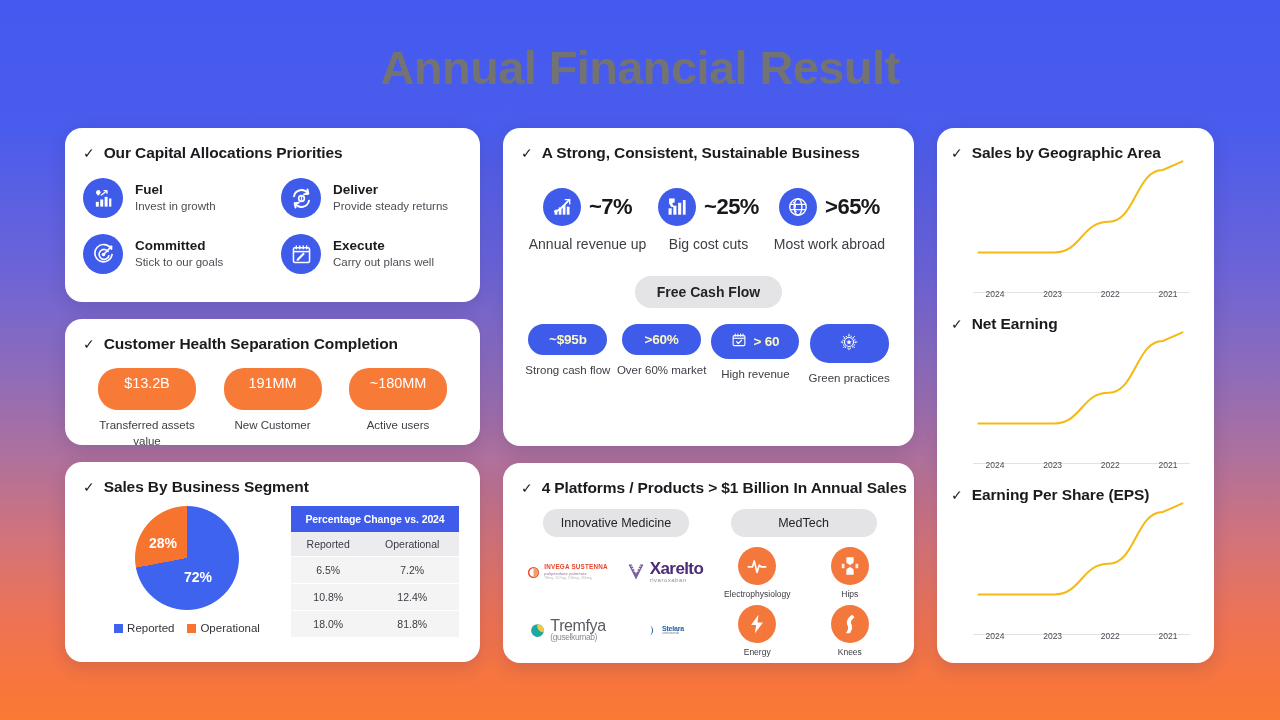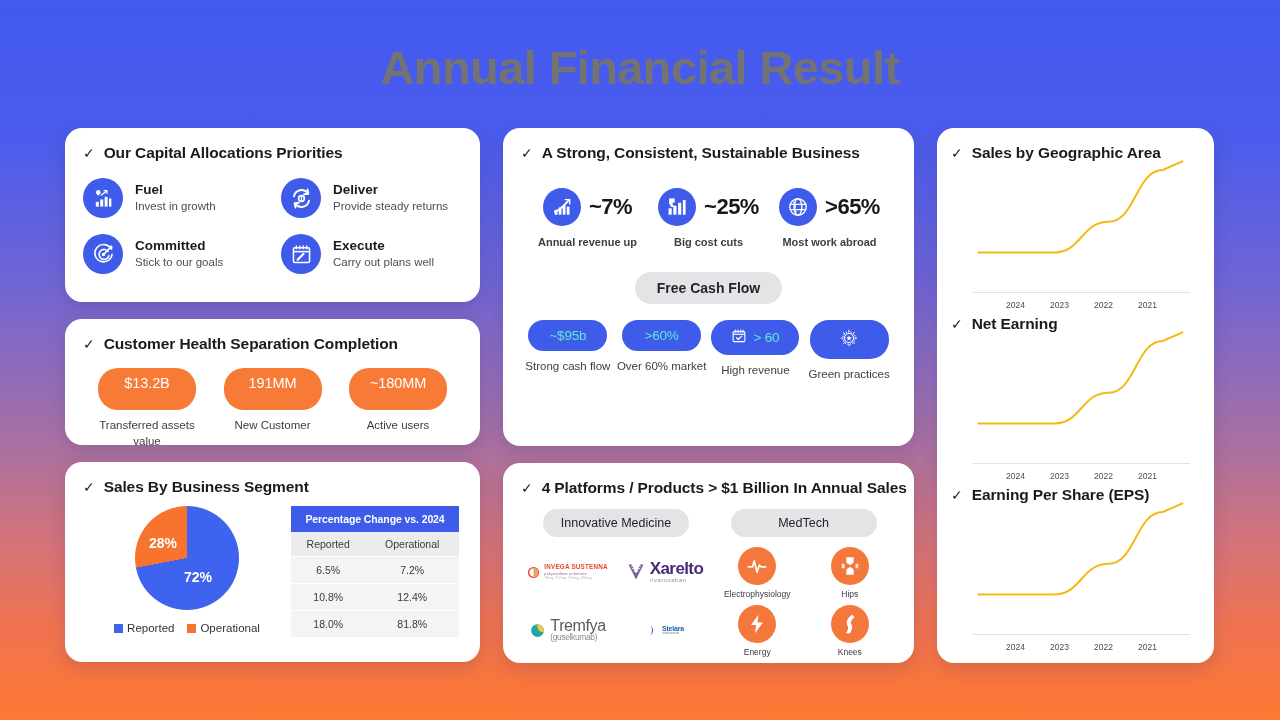--- a/index.html
+++ b/index.html
@@ -123,33 +123,33 @@
   .card-strong { height: 318px; }
   .stat-row { display: flex; margin-top: 26px; padding: 0 6px; }
   .stat { flex: 1; text-align: center; }
   .stat-top { display: flex; align-items: center; justify-content: center; gap: 8px; }
   .sicon {
     width: 38px; height: 38px; border-radius: 50%;
     background: #3e5bea; display: flex; align-items: center; justify-content: center;
   }
   .sicon svg { width: 22px; height: 22px; }
   .stat-val { font-size: 22px; font-weight: bold; color: #17171c; letter-spacing: -0.5px; }
-  .stat-cap { font-size: 11px; color: #3d3d45; line-height: 1.35; margin-top: 9px; font-weight: bold; }
+  .stat-cap { font-size: 14px; color: #3d3d45; line-height: 1.35; margin-top: 9px; }
 
   .fcf-wrap { display: flex; justify-content: center; margin-top: 22px; }
   .fcf {
     background: #e4e4e6; color: #23232a;
     font-size: 14px; font-weight: bold;
     border-radius: 18px; padding: 8px 22px;
   }
   .bpill-row { display: flex; margin-top: 16px; }
   .bpill-col { flex: 1; text-align: center; }
   .bpill {
     display: inline-flex; align-items: center; justify-content: center; gap: 6px;
-    background: #3e5bea; color: #5eead4; font-weight: normal; font-size: 13.5px;
+    background: #3e5bea; color: #fef9c3; font-weight: bold; font-size: 13.5px;
     border-radius: 19px; padding: 8px 0; width: 79px;
     letter-spacing: -0.2px;
   }
   .bpill svg { width: 16px; height: 16px; }
   .bpill-cap { font-size: 11.5px; color: #3d3d45; line-height: 1.35; margin-top: 8px; }
 
   
   .card-platforms { height: 200px; }
   .plat-body { display: flex; margin-top: 12px; }
   .plat-half { flex: 1; display: flex; flex-direction: column; align-items: center; }
@@ -176,22 +176,22 @@
   .bars {
     position: absolute; left: 22px; right: 10px; bottom: 18px; top: 6px;
     display: flex; align-items: flex-end; justify-content: space-between;
   }
   .bargroup { display: flex; align-items: flex-end; gap: 2px; width: 44px; justify-content: center; }
   .bar { width: 19px; }
   .bar.o { background: #f7742f; }
   .bar.b { background: #3e63ef; }
   .axis { position: absolute; left: 22px; right: 10px; bottom: 18px; border-bottom: 1px solid #e2e2e6; }
   .xlabels {
-    position: absolute; left: 22px; right: 10px; bottom: 1px;
-    display: flex; justify-content: center;
+    position: absolute; left: 22px; right: 10px; bottom: 12px;
+    display: flex; justify-content: space-between;
   }
   .xlabels span { width: 44px; text-align: center; font-size: 8.5px; color: #4a4a52; }
   .trend { position: absolute; left: 22px; right: 10px; bottom: 18px; top: 0; pointer-events: none; }
 
   
   .lg { text-align: center; line-height: 1.05; }
   .lg-invega { font-size: 6.3px; font-weight: bold; color: #e8452c; letter-spacing: .2px; }
   .lg-invega .sub { display:block; font-size: 3.9px; font-weight: normal; color: #8b6f8f; margin-top: 1.5px; }
   .lg-invega .sub2 { display:block; font-size: 3.2px; font-weight: normal; color: #b9a9bd; margin-top: 1px; }
   .lg-xarelto { font-size: 17px; font-weight: bold; color: #4b2a7a; letter-spacing: -0.6px; }

